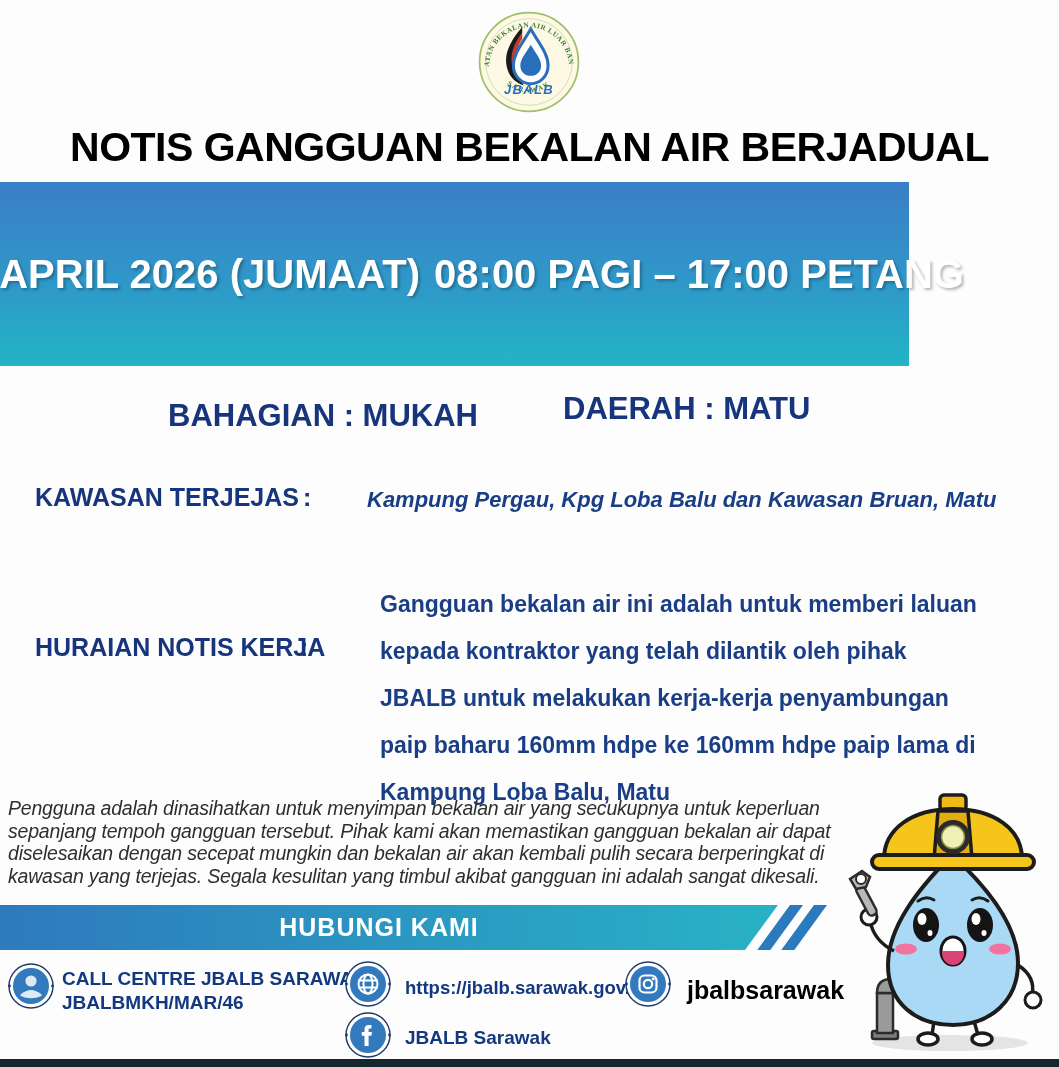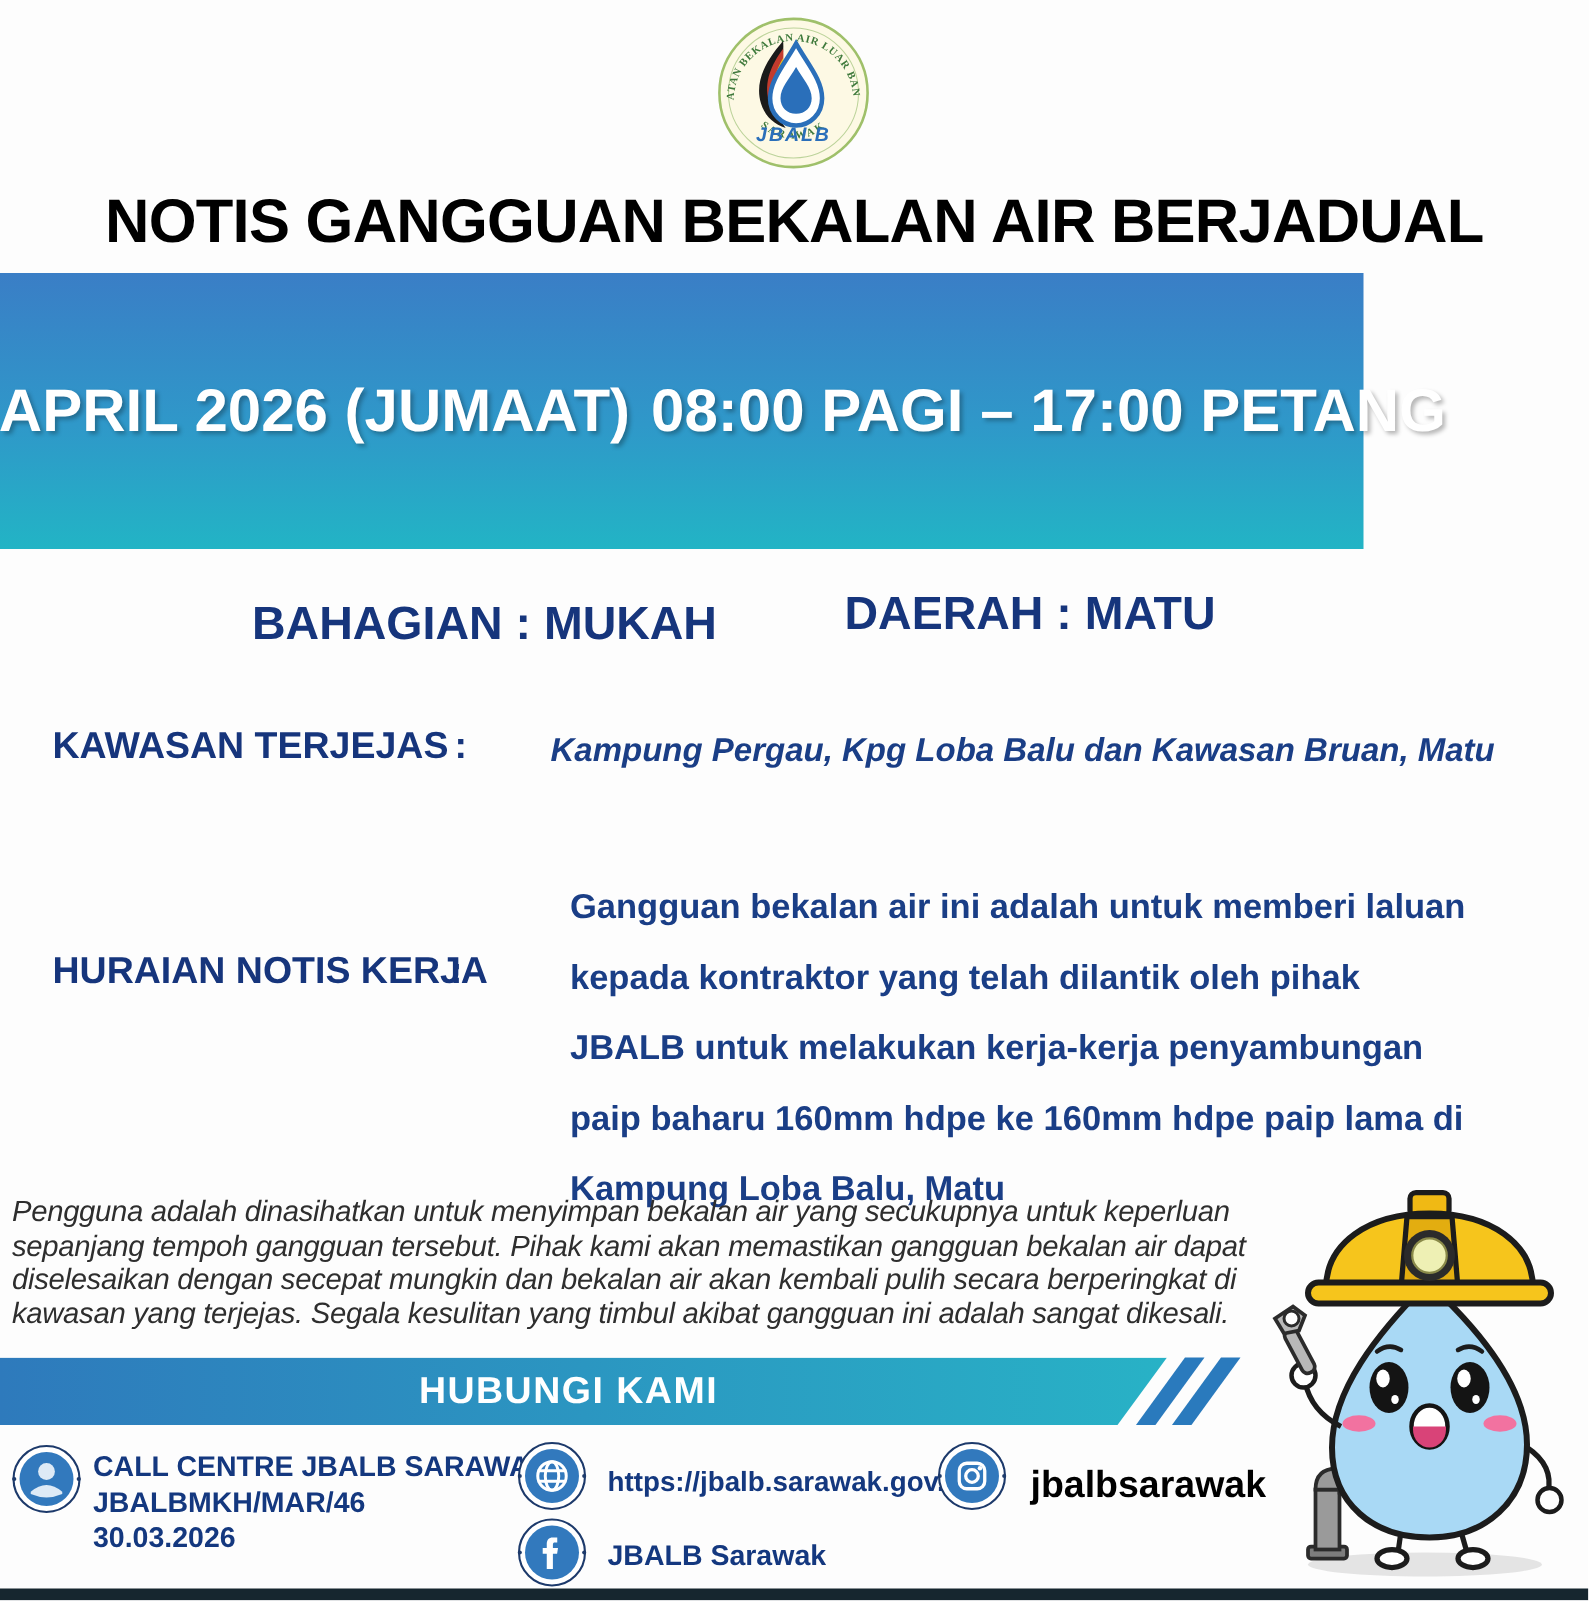--- a/index.html
+++ b/index.html
@@ -150,21 +150,20 @@
       <circle cx="1.5" cy="23" r="1.4" fill="#1d3a6b"></circle>
         <circle cx="44.5" cy="23" r="1.4" fill="#1d3a6b"></circle>
       <circle cx="23" cy="23" r="18" fill="#3279bd"></circle>
       <circle cx="23" cy="18" r="5.6" fill="#ddeaf6"></circle>
       <path d="M12.5 31.5 Q23 22.5 33.5 31.5 L33.5 33 Q23 37.5 12.5 33 Z" fill="#ddeaf6"></path>
     </svg>
   </div>
   <div class="call-block">
     <div>CALL CENTRE JBALB SARAWAK</div>
     <div>JBALBMKH/MAR/46</div>
-    <div>30.03.2026</div>
   </div>
 
   <div class="c-icon icon-globe">
     <svg viewBox="0 0 46 46" width="46" height="46">
       <circle cx="23" cy="23" r="22" fill="#ffffff" stroke="#1d3a6b" stroke-width="1.4"></circle>
       <circle cx="1.5" cy="23" r="1.4" fill="#1d3a6b"></circle>
         <circle cx="44.5" cy="23" r="1.4" fill="#1d3a6b"></circle>
       <circle cx="23" cy="23" r="18" fill="#3279bd"></circle>
       <circle cx="23" cy="23" r="9.5" fill="none" stroke="#ffffff" stroke-width="2"></circle>
       <ellipse cx="23" cy="23" rx="4.5" ry="9.5" fill="none" stroke="#ffffff" stroke-width="2"></ellipse>

